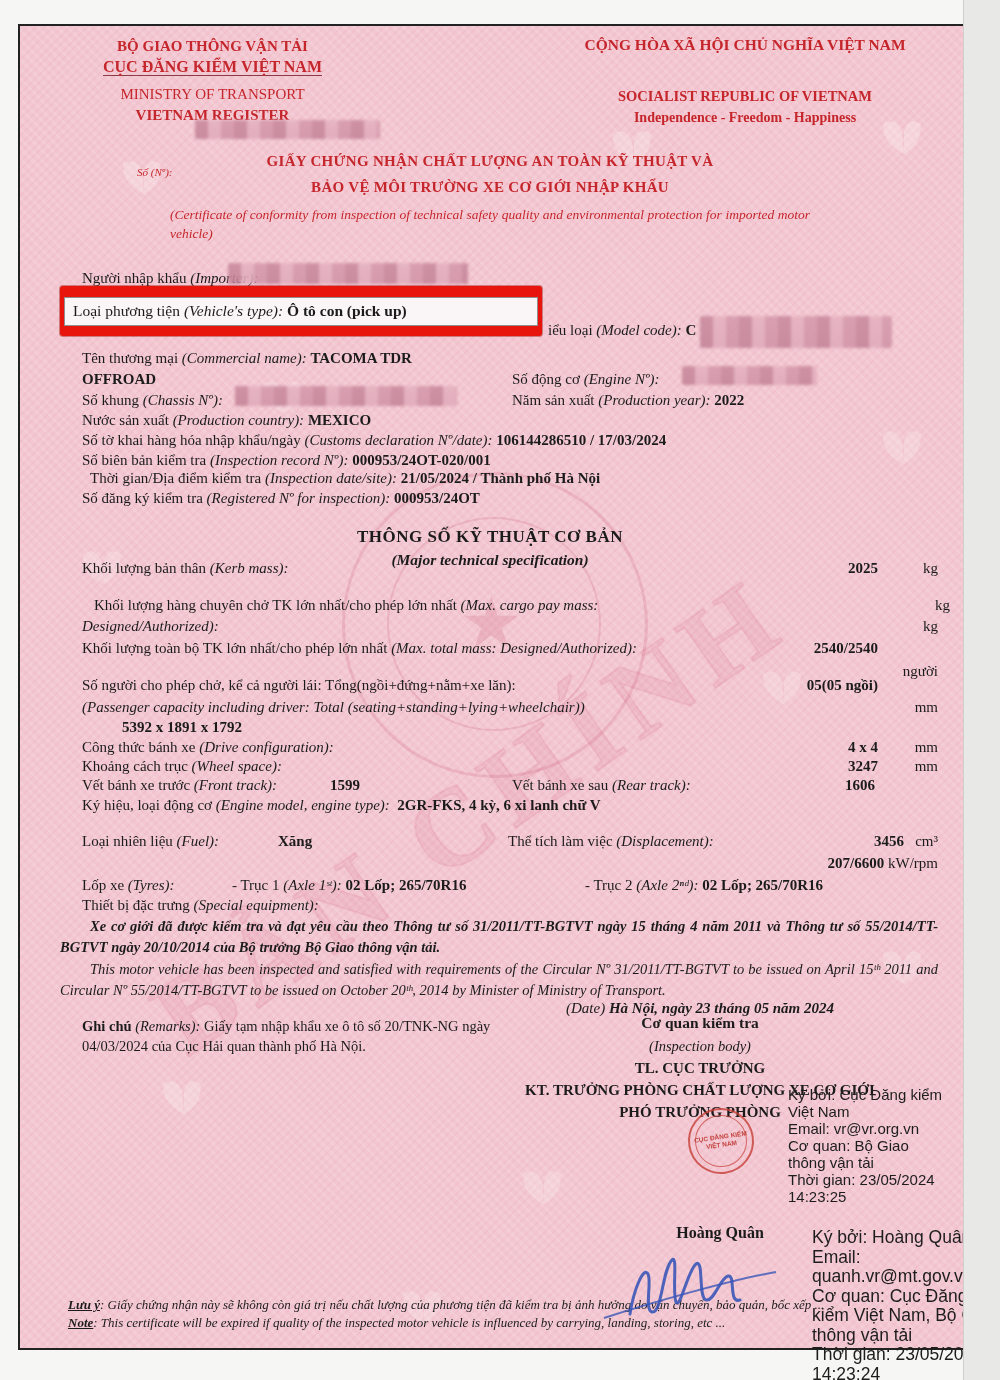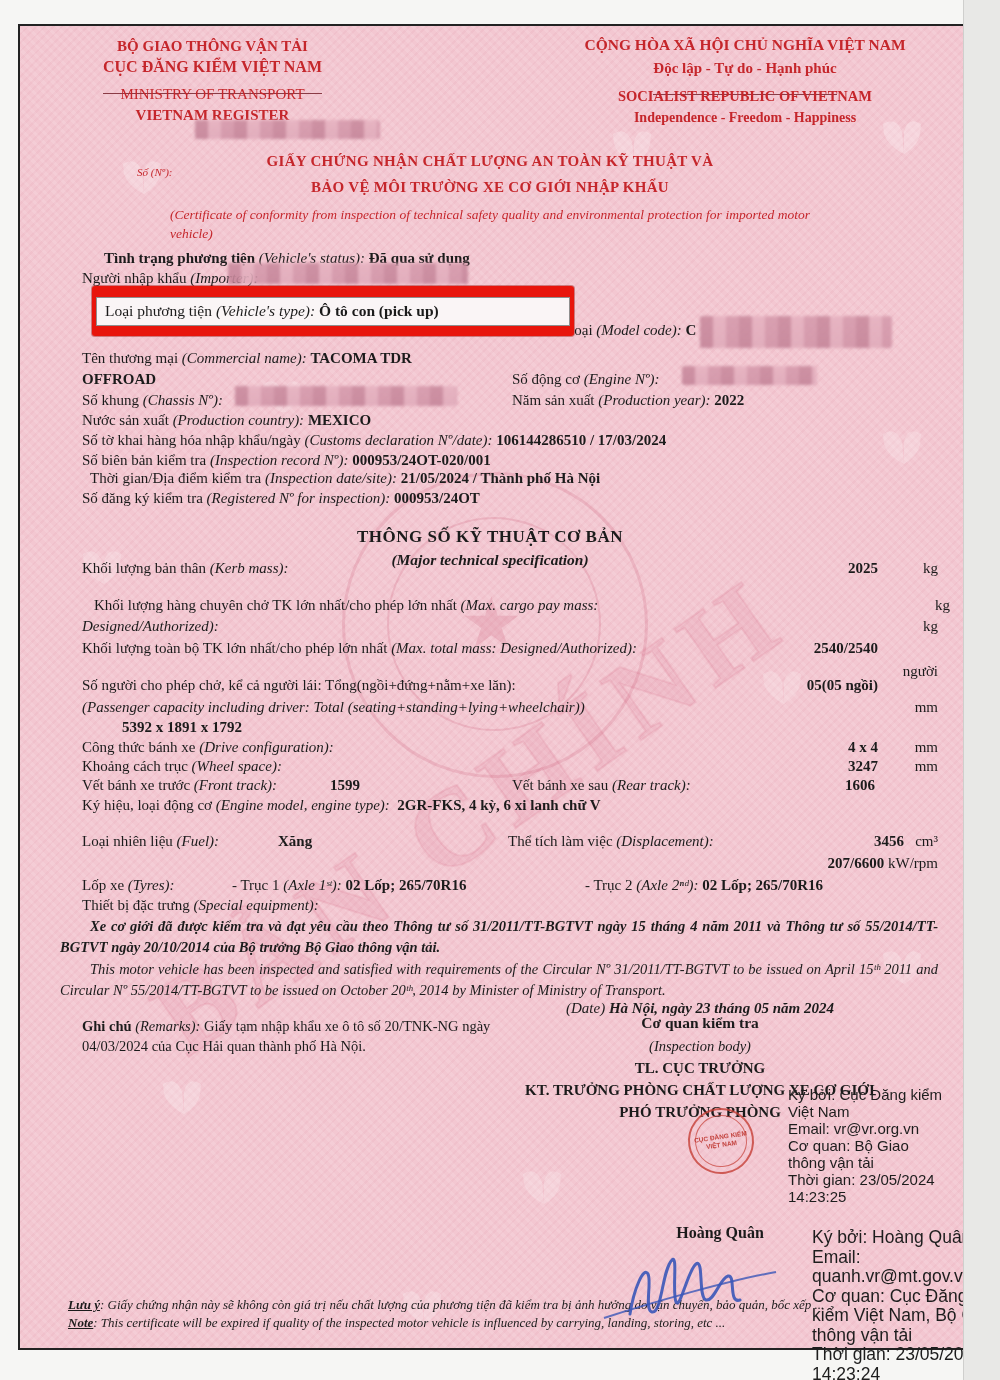--- a/index.html
+++ b/index.html
@@ -9,21 +9,21 @@
   .doc{position:absolute;left:18px;top:24px;width:945px;height:1322px;background:#f3c7d1;border:2px solid #222;
        background-image:
          repeating-linear-gradient(45deg, rgba(255,255,255,.10) 0 3px, rgba(255,255,255,0) 3px 7px),
          repeating-linear-gradient(-45deg, rgba(187,70,100,.05) 0 2px, rgba(187,70,100,0) 2px 6px);
        z-index:1;}
   .abs{position:absolute;white-space:nowrap;}
   .red{color:#c5262b;}
   .b{font-weight:bold;}
   .i{font-style:italic;}
   .c{text-align:center;}
-  .ul{border-bottom:1.5px solid #8a3b45;padding-bottom:18px;}
+  .ul{border-bottom:1.5px solid #8a3b45;padding-bottom:0;}
   .hl{font-size:15px;}
   .title{font-size:19px;font-weight:bold;letter-spacing:.3px;}
   .blur{position:absolute;border-radius:2px;filter:blur(1.6px);opacity:.9;
     background:
       repeating-linear-gradient(90deg, rgba(186,116,138,.65) 0 13px, rgba(228,174,189,.65) 13px 26px, rgba(205,140,160,.65) 26px 39px),
       linear-gradient(#e9b9c6,#d9a5b6);}
   .line{position:absolute;white-space:nowrap;font-size:15px;}
   .srow{position:absolute;left:82px;width:856px;display:flex;align-items:baseline;font-size:15px;}
   .srow .lb{flex:1 1 auto;white-space:nowrap;}
   .srow .vv{font-weight:bold;text-align:right;min-width:160px;white-space:nowrap;}
@@ -34,21 +34,21 @@
   .wmtext{position:absolute;font-weight:bold;color:rgba(210,100,130,.12);-webkit-text-stroke:2px rgba(210,100,130,.14);
           transform:rotate(-35deg);transform-origin:left top;letter-spacing:12px;z-index:1;}
   .vrm{position:absolute;opacity:.45;z-index:1;}
   .stamp{position:absolute;width:62px;height:62px;border-radius:50%;border:2.5px solid rgba(198,62,54,.8);
          transform:rotate(-8deg);display:flex;flex-direction:column;align-items:center;justify-content:center;z-index:2;}
   .stamp .inner{width:50px;height:50px;border-radius:50%;border:1px solid rgba(198,62,54,.7);
          display:flex;flex-direction:column;align-items:center;justify-content:center;}
   .stamp .t{font-size:6.5px;font-weight:bold;color:rgba(190,52,46,.9);line-height:8px;text-align:center;
             font-family:"Liberation Sans",sans-serif;white-space:nowrap;}
   .redbox{position:absolute;left:60px;top:286px;width:482px;height:50px;background:#e8150c;border-radius:3px;
-          box-shadow:0 0 0 1px rgba(150,10,5,.4);z-index:2;display:flex;align-items:center;padding:0;margin-left:32px;}
+          box-shadow:0 0 0 1px rgba(150,10,5,.4);z-index:2;display:flex;align-items:center;padding:0;}
   .redbox .inner{margin:0 auto;width:456px;background:#faf5f6;border:1px solid #8f8f8f;padding:4px 8px 5px 8px;
           font-size:15.5px;white-space:nowrap;}
   .content{position:absolute;inset:0;z-index:2;}
 </style>
 </head>
 <body>
 
 <div class="canvas">
   <div class="edge-right"></div>
 
@@ -96,29 +96,27 @@
   <div class="content">
 
     <div class="line red hl c" style="left:95px;top:38px;width:235px;font-weight:bold;">BỘ GIAO THÔNG VẬN TẢI</div>
     <div class="line red c" style="left:75px;top:58px;width:275px;font-size:16px;font-weight:bold;"><span class="ul">CỤC ĐĂNG KIỂM VIỆT NAM</span></div>
     <div class="line red hl c" style="left:95px;top:86px;width:235px;">MINISTRY OF TRANSPORT</div>
     <div class="line red hl c" style="left:95px;top:107px;width:235px;font-weight:bold;">VIETNAM REGISTER</div>
     <div class="line red i" style="left:137px;top:122px;font-size:11px;margin-top:44px;">Số (Nº):</div>
     <div class="blur" style="left:195px;top:120px;width:185px;height:19px;"></div>
 
     <div class="line red c" style="left:545px;top:36px;width:400px;font-weight:bold;font-size:15.5px;">CỘNG HÒA XÃ HỘI CHỦ NGHĨA VIỆT NAM</div>
-    <div class="line red c" style="left:545px;top:60px;width:400px;font-weight:bold;font-size:15px;"><span class="ul">Độc lập - Tự do - Hạnh phúc</span></div>
     <div class="line red c" style="left:545px;top:88px;width:400px;font-weight:bold;font-size:14.5px;">SOCIALIST REPUBLIC OF VIETNAM</div>
     <div class="line red c" style="left:545px;top:110px;width:400px;font-weight:bold;font-size:14px;">Independence - Freedom - Happiness</div>
 
     <div class="line red title c" style="left:100px;top:153px;width:780px;">GIẤY CHỨNG NHẬN CHẤT LƯỢNG AN TOÀN KỸ THUẬT VÀ</div>
     <div class="line red title c" style="left:100px;top:179px;width:780px;">BẢO VỆ MÔI TRƯỜNG XE CƠ GIỚI NHẬP KHẨU</div>
     <div class="just red i c" style="left:170px;top:205px;width:640px;font-size:13.5px;line-height:19px;">(Certificate of conformity from inspection of technical safety quality and environmental protection for imported motor vehicle)</div>
 
-    <div class="line" style="left:104px;top:250px;"><span class="b">Tình trạng phương tiện</span> <span class="i">(Vehicle's status):</span> <span class="b">Đã qua sử dụng</span></div>
     <div class="line" style="left:82px;top:270px;"><span>Người nhập khẩu</span> <span class="i">(Importer):</span></div>
     <div class="blur" style="left:228px;top:263px;width:240px;height:21px;"></div>
 
     <div class="redbox">
       <div class="inner"><span>Loại phương tiện</span> <span class="i">(Vehicle's type):</span> <span class="b">Ô tô con (pick up)</span></div>
     </div>
     <div class="line" style="left:548px;top:322px;"><span>iểu loại</span> <span class="i">(Model code):</span> <span class="b">C</span></div>
     <div class="blur" style="left:700px;top:316px;width:192px;height:32px;"></div>
 
     <div class="line" style="left:82px;top:350px;"><span>Tên thương mại</span> <span class="i">(Commercial name):</span> <span class="b">TACOMA TDR</span></div>

